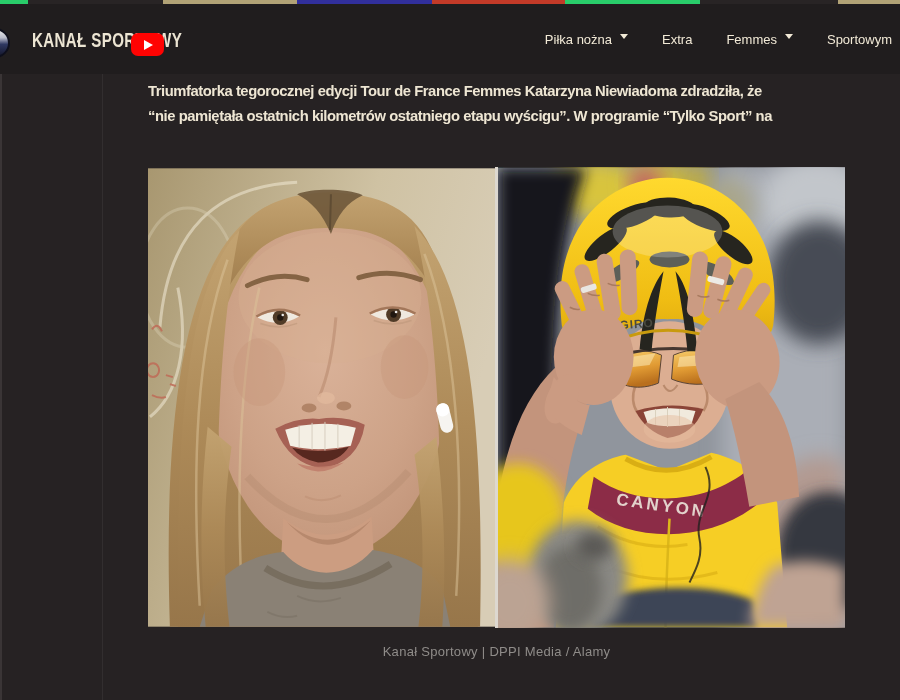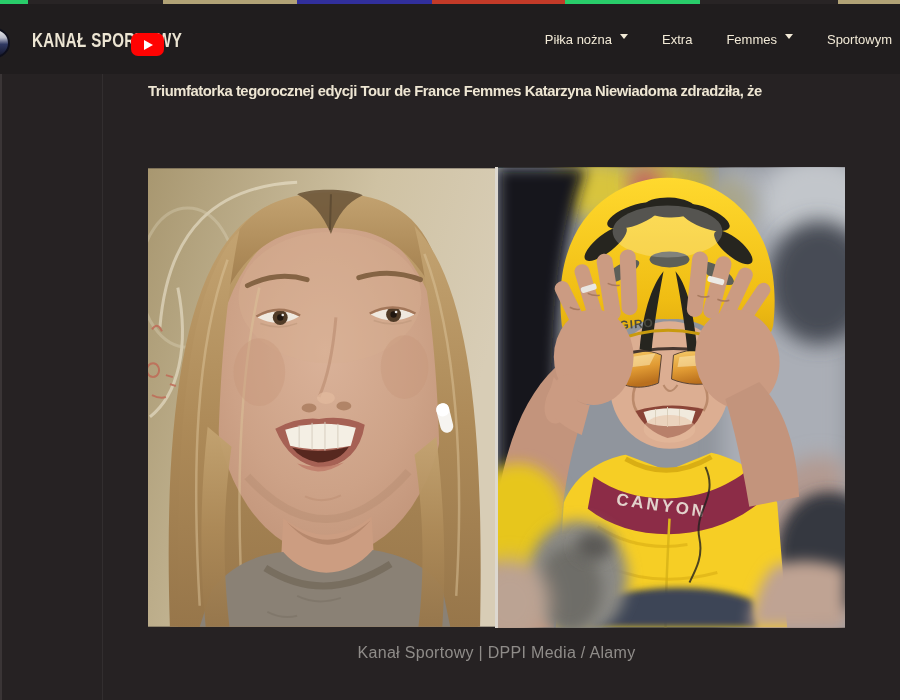--- a/index.html
+++ b/index.html
@@ -36,21 +36,21 @@
 
   .lead{position:absolute;left:148px;top:5px;width:700px;color:#eee6d3;font-weight:bold;
         font-size:14.8px;line-height:24.5px;letter-spacing:-0.45px;}
   .lead-line{white-space:nowrap;}
 
   figure.article-figure{position:absolute;left:148px;top:93px;width:697px;margin:0;}
   .photos{display:flex;width:697px;height:461px;}
   .photo{width:347px;height:461px;overflow:hidden;}
   .photo svg{display:block;}
   .photo-gap{width:3px;height:461px;background:#ddd8d0;}
-  figcaption{margin-top:16px;text-align:center;color:#8f8c89;font-size:16px;letter-spacing:.3px;}
+  figcaption{margin-top:16px;text-align:center;color:#8f8c89;font-size:13px;letter-spacing:.3px;}
 </style>
 </head>
 <body>
 
 <div class="page">
 
   <div class="brand-bar">
       <div class="seg" style="width: 28px; background: rgb(41, 204, 106);"></div>
       <div class="seg" style="width: 135px; background: rgb(40, 36, 37);"></div>
       <div class="seg" style="width: 134px; background: rgb(177, 162, 118);"></div>
@@ -87,20 +87,21 @@
       </a>
     </nav>
   </header>
 
   <main class="content">
     <div class="left-edge"></div>
     <div class="left-guide"></div>
 
     <div class="lead">
       <div class="lead-line">Triumfatorka tegorocznej edycji Tour de France Femmes Katarzyna Niewiadoma zdradziła, że</div>
+      <div class="lead-line">“nie pamiętała ostatnich kilometrów ostatniego etapu wyścigu”. W programie “Tylko Sport” na</div>
     </div>
 
     <figure class="article-figure">
       <div class="photos">
 
         <div class="photo">
         <svg width="347" height="461" viewBox="0 0 349 461" xmlns="http://www.w3.org/2000/svg">
           <defs>
             <linearGradient id="lwWall" x1="0" y1="0" x2="1" y2="0.35">
               <stop offset="0" stop-color="#a89770"></stop>

